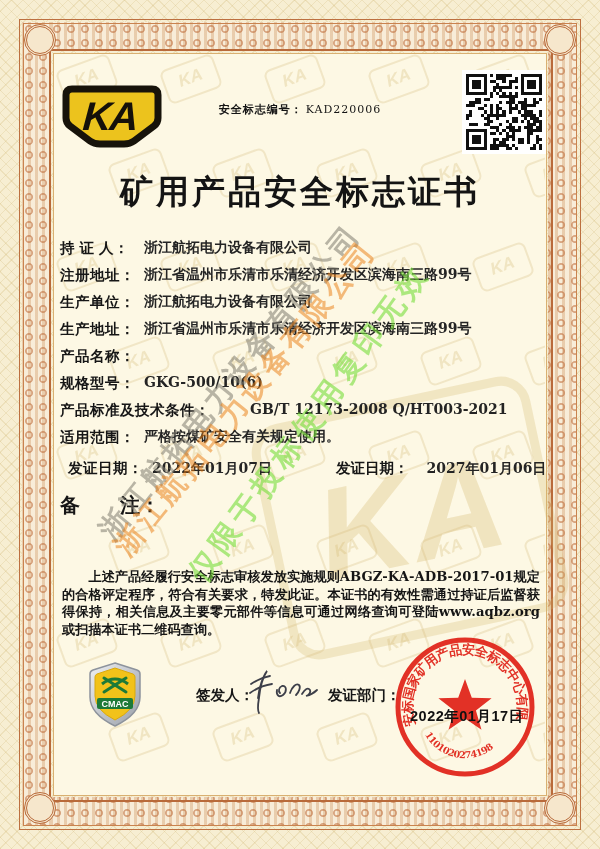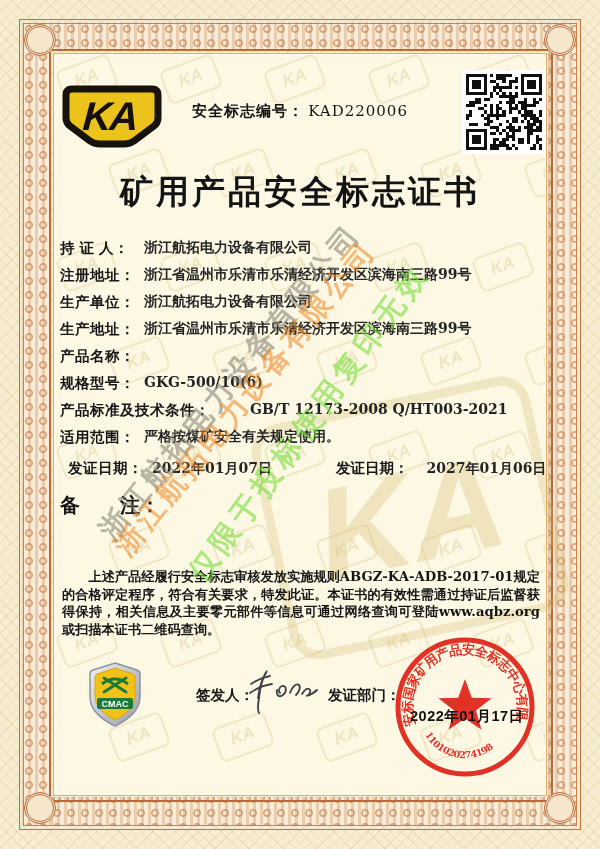--- a/index.html
+++ b/index.html
@@ -26,21 +26,21 @@
   
   .pattern-layer{position:absolute;left:53px;top:53px;width:492px;height:741px;overflow:hidden;z-index:1;}
   .ka-tile{position:absolute;width:52px;height:32px;border:2px solid rgba(202,170,92,0.22);border-radius:7px;
     color:rgba(202,170,92,0.25);font-weight:900;font-style:italic;font-size:17px;line-height:30px;text-align:center;
     transform:rotate(-20deg);}
   .big-ka{position:absolute;left:268px;top:398px;width:266px;height:222px;border:9px solid rgba(213,183,106,0.28);
     border-radius:30px;transform:rotate(-12deg);z-index:1;display:flex;align-items:center;justify-content:center;
     color:rgba(213,183,106,0.30);font-weight:900;font-style:italic;font-size:130px;}
   
   .ka-logo{position:absolute;left:60px;top:84px;z-index:3;}
-  .cert-no{position:absolute;left:60px;top:102px;width:480px;text-align:center;z-index:3;font-size:15px;color:#151515;}
+  .cert-no{position:absolute;left:60px;top:102px;width:480px;text-align:center;z-index:3;font-size:11px;color:#151515;}
   .cert-no .lab{font-weight:700;letter-spacing:1px;}
   .cert-no .num{font-family:"DejaVu Serif",serif;letter-spacing:1px;}
   .qr{position:absolute;left:462px;top:70px;width:84px;height:84px;background:#fff;padding:4px;box-sizing:border-box;z-index:3;}
   .title{position:absolute;left:0;top:170px;width:600px;text-align:center;z-index:3;
     font-family:"DejaVu Serif",serif;font-weight:900;font-size:33px;letter-spacing:3px;color:#141414;}
   
   .fields{position:absolute;left:60px;top:239px;width:482px;z-index:3;}
   .row{display:flex;align-items:flex-start;height:18px;margin-bottom:9px;white-space:nowrap;}
   .flabel{min-width:84px;font-weight:700;font-size:14.5px;color:#161616;letter-spacing:0.5px;}
   .fvalue{font-family:"DejaVu Serif",serif;font-weight:700;font-size:14px;color:#242424;}

